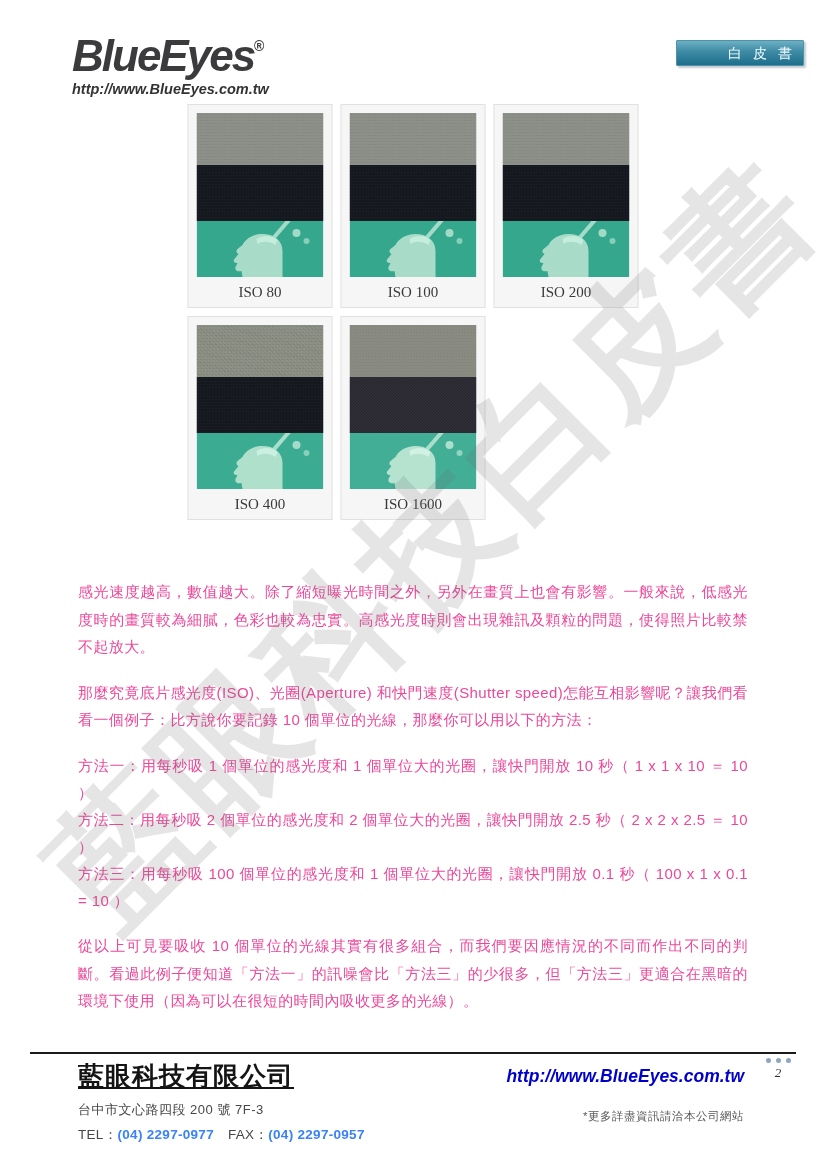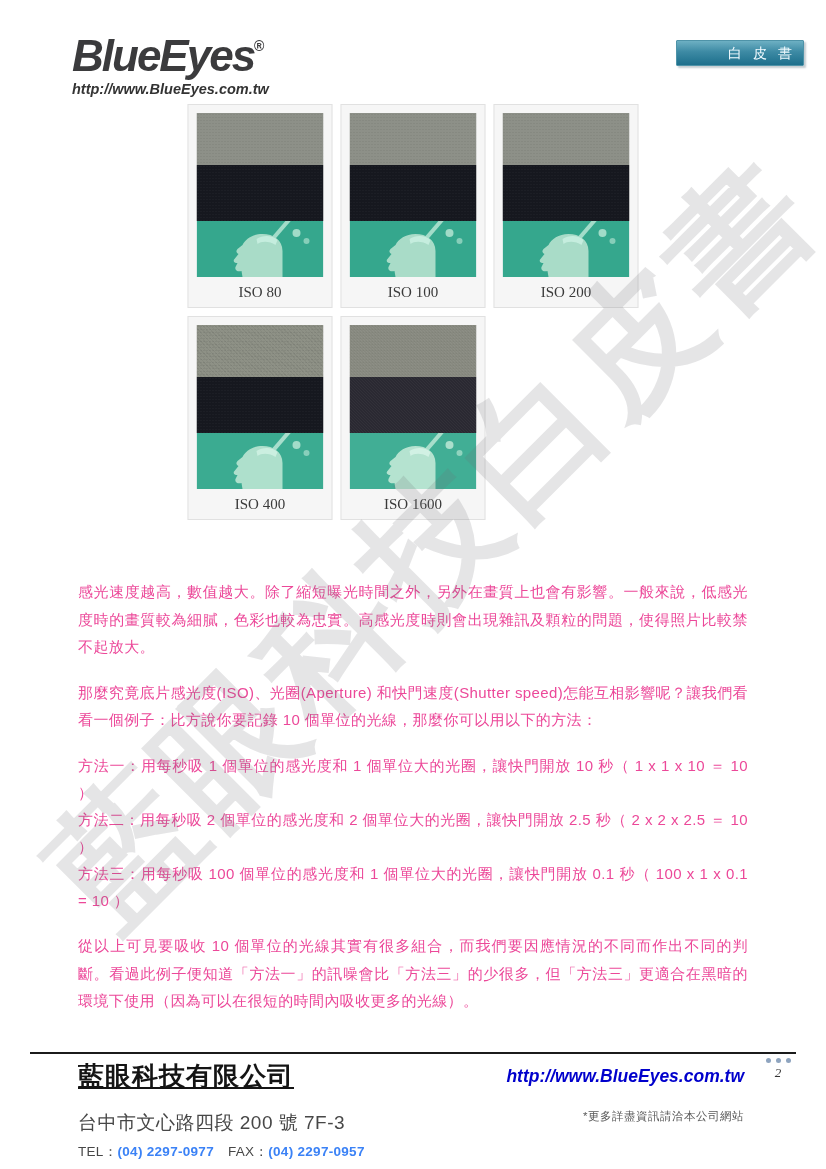--- a/index.html
+++ b/index.html
@@ -80,21 +80,21 @@
     position:absolute;left:96px;top:916px;z-index:6;pointer-events:none;
     font-size:138px;font-weight:bold;white-space:nowrap;letter-spacing:6px;
     color:rgba(110,112,115,0.18);
     transform-origin:0 0;transform:rotate(-45deg) translateY(-118px);
   }
 
   
   .divider{position:absolute;left:30px;top:1052px;width:766px;border-top:2px solid #1b1b1b;}
   .f-left{position:absolute;left:78px;top:1062px;}
   .f-company{font-size:26px;font-weight:bold;color:#141414;letter-spacing:1px;line-height:1.15;text-decoration:underline;}
-  .f-address{font-size:19px;color:#474747;margin-top:18px;letter-spacing:0.5px;}
+  .f-address{font-size:13px;color:#474747;margin-top:9px;letter-spacing:0.5px;}
   .f-telline{font-size:13.5px;color:#474747;margin-top:7px;letter-spacing:0.3px;}
   .f-phone{color:#3b82f6;font-weight:bold;}
   .f-faxlabel{margin-left:14px;}
   .f-right{position:absolute;right:82px;top:1066px;text-align:right;}
   .f-url{font-size:17.5px;font-weight:bold;font-style:italic;color:#0000cc;letter-spacing:0;}
   .f-note{font-size:11.5px;color:#5a5a5a;margin-top:22px;letter-spacing:0.5px;}
   .pageno{position:absolute;right:26px;top:1058px;width:44px;text-align:center;}
   .dots{display:flex;justify-content:center;gap:5px;}
   .dot{width:5px;height:5px;border-radius:50%;background:#8fa;background:#8ea4bf;}
   .pn{font-family:"Liberation Serif","DejaVu Serif",serif;font-style:italic;font-size:13px;color:#333;margin-top:2px;}

